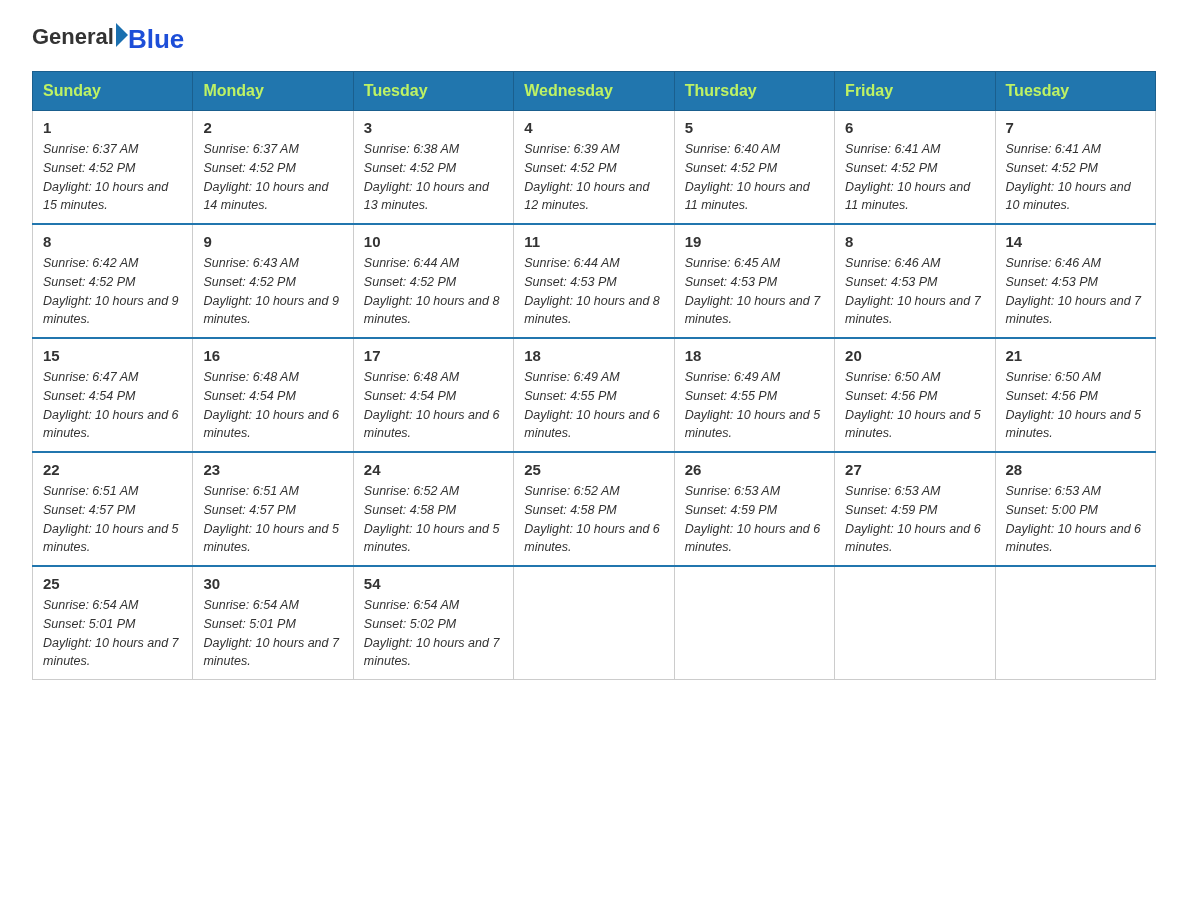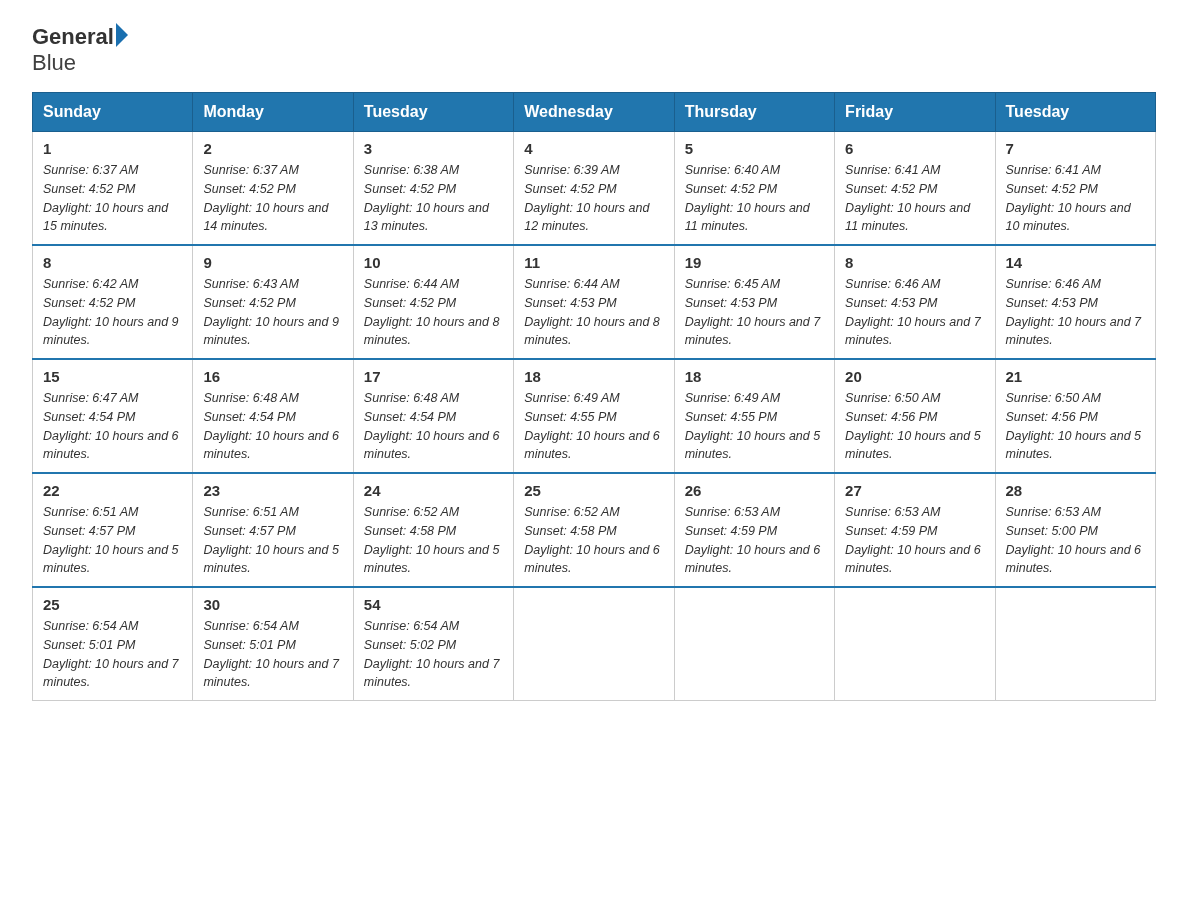--- a/index.html
+++ b/index.html
@@ -19,36 +19,35 @@
     .logo {
       display: flex;
       align-items: center;
     }
     .logo-text-general {
       font-size: 22px;
       font-weight: bold;
       color: #333;
     }
     .logo-text-blue {
-      font-size: 22px;
-      font-weight: normal;
-      color: #404040;
+      font-size: 26px;
+      font-weight: bold;
+      color: #1d4ed8;
     }
     .logo-arrow {
       width: 0;
       height: 0;
       border-left: 12px solid #1a6faf;
       border-top: 12px solid transparent;
       border-bottom: 12px solid transparent;
       margin-left: 2px;
       margin-top: -4px;
     }
     .logo-stack {
       display: flex;
-      flex-direction: column;
       align-items: flex-start;
     }
     .logo-row1 {
       display: flex;
       align-items: center;
     }
     .title-block {
       text-align: right;
     }
     .calendar-title {
@@ -62,21 +61,21 @@
       color: #444;
       margin-top: 4px;
     }
     table {
       width: 100%;
       border-collapse: collapse;
       margin-top: 16px;
     }
     thead tr th {
       background: #2176ae;
-      color: #ffffff;
+      color: #bef264;
       font-size: 16px;
       font-weight: 600;
       padding: 10px 10px;
       text-align: left;
       border: 1px solid #1a5f8e;
       margin-top: 39px;
     }
     tbody tr td {
       vertical-align: top;
       padding: 8px 10px;

